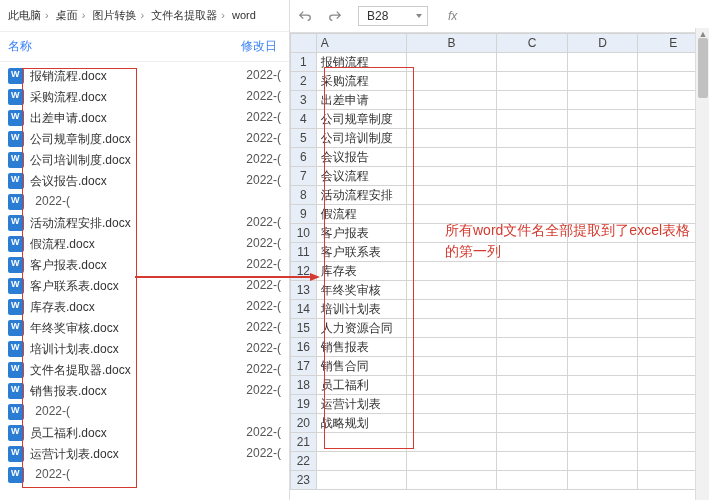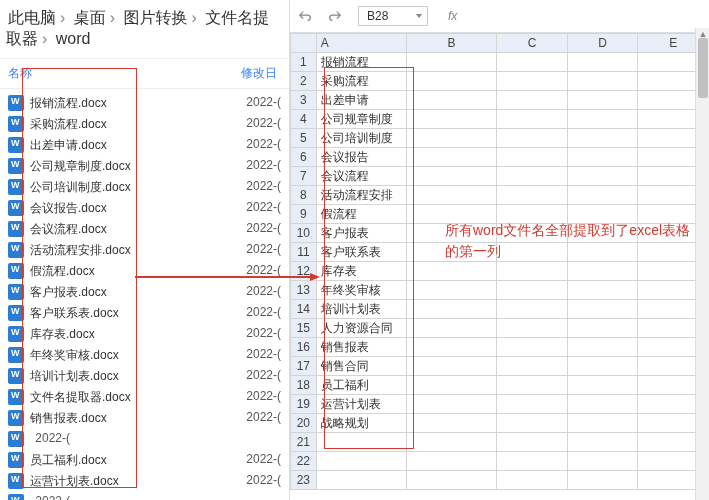--- a/index.html
+++ b/index.html
@@ -1,19 +1,19 @@
 <!DOCTYPE html>
 <html><head>
 <meta charset="utf-8">
 <style>
 * { margin: 0; padding: 0; box-sizing: border-box; }
 body { font-family: "Microsoft YaHei", sans-serif; font-size: 12px; color: #333; background: #fff; width: 709px; height: 500px; overflow: hidden; position: relative; }
 .container { display: flex; width: 100%; height: 100%; }
 .explorer { width: 290px; height: 100%; border-right: 1px solid #ddd; background: #fff; }
-.breadcrumb { padding: 8px 6px; font-size: 16px; color: #333; border-bottom: 1px solid #eee; }
+.breadcrumb { padding: 8px 6px; font-size: 11px; color: #333; border-bottom: 1px solid #eee; }
 .breadcrumb span { margin: 0 2px; }
 .breadcrumb .sep { color: #888; }
 .file-header { display: flex; padding: 6px 8px; border-bottom: 1px solid #eee; color: #3b82f6; font-size: 12px; }
 .file-header .col-name { flex: 1; }
 .file-header .col-date { width: 40px; text-align: left; font-family: Liberation Mono, monospace; }
 .file-list { padding: 4px 0; position: relative; }
 .file-row { display: flex; align-items: flex-start; padding: 2px 8px; height: 21px; cursor: default; }
 .file-icon { width: 16px; height: 16px; margin-right: 6px; background: #2b7cd3; border-radius: 2px; position: relative; flex-shrink: 0; }
 .file-icon::after { content: "W"; position: absolute; top: 1px; left: 3px; color: #fff; font-size: 9px; font-weight: bold; }
 .file-name { flex: 1; white-space: nowrap; overflow: hidden; text-overflow: ellipsis; }
@@ -85,21 +85,20 @@
           <span class="file-name">公司培训制度.docx</span>
           <span class="file-date">2022-(</span>
         </div>
         <div class="file-row">
           <span class="file-icon"></span>
           <span class="file-name">会议报告.docx</span>
           <span class="file-date">2022-(</span>
         </div>
         <div class="file-row">
           <span class="file-icon"></span>
-          <span class="file-name">会议流程.docx</span>
           <span class="file-date">2022-(</span>
         </div>
         <div class="file-row">
           <span class="file-icon"></span>
           <span class="file-name">活动流程安排.docx</span>
           <span class="file-date">2022-(</span>
         </div>
         <div class="file-row">
           <span class="file-icon"></span>
           <span class="file-name">假流程.docx</span>

